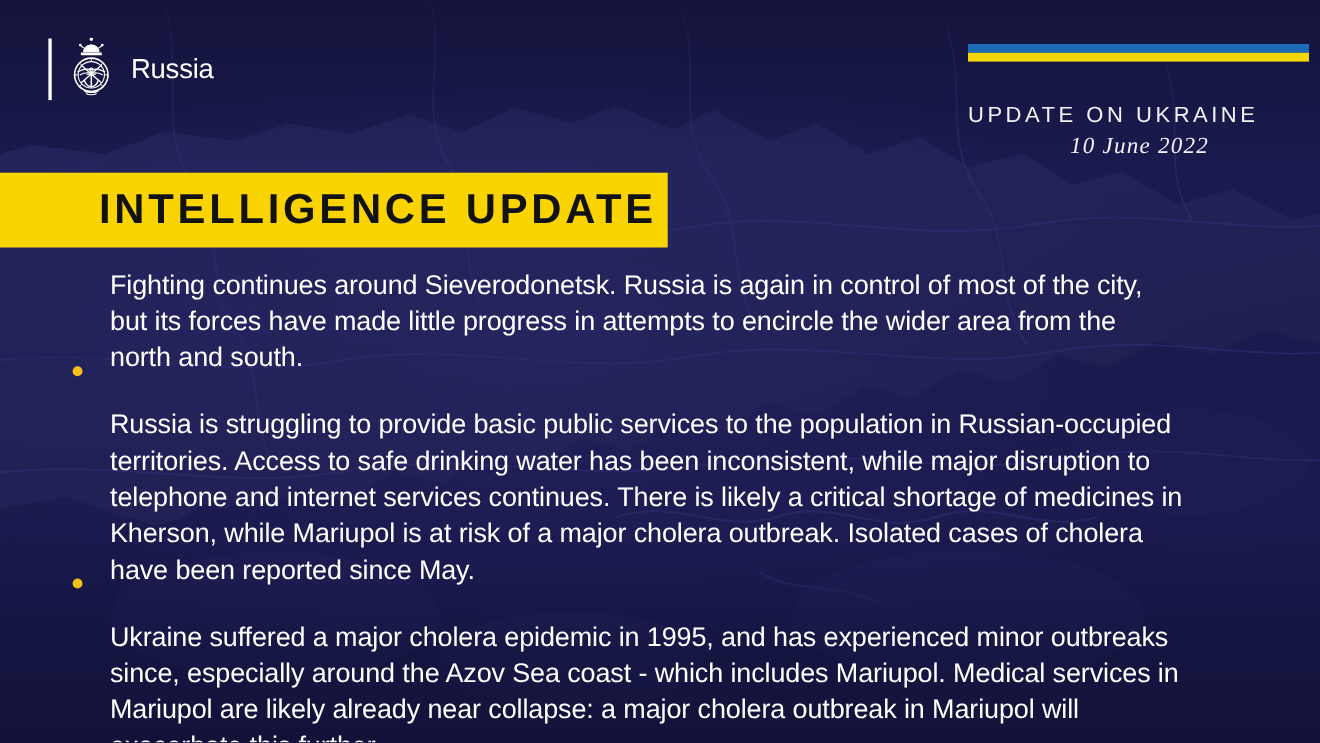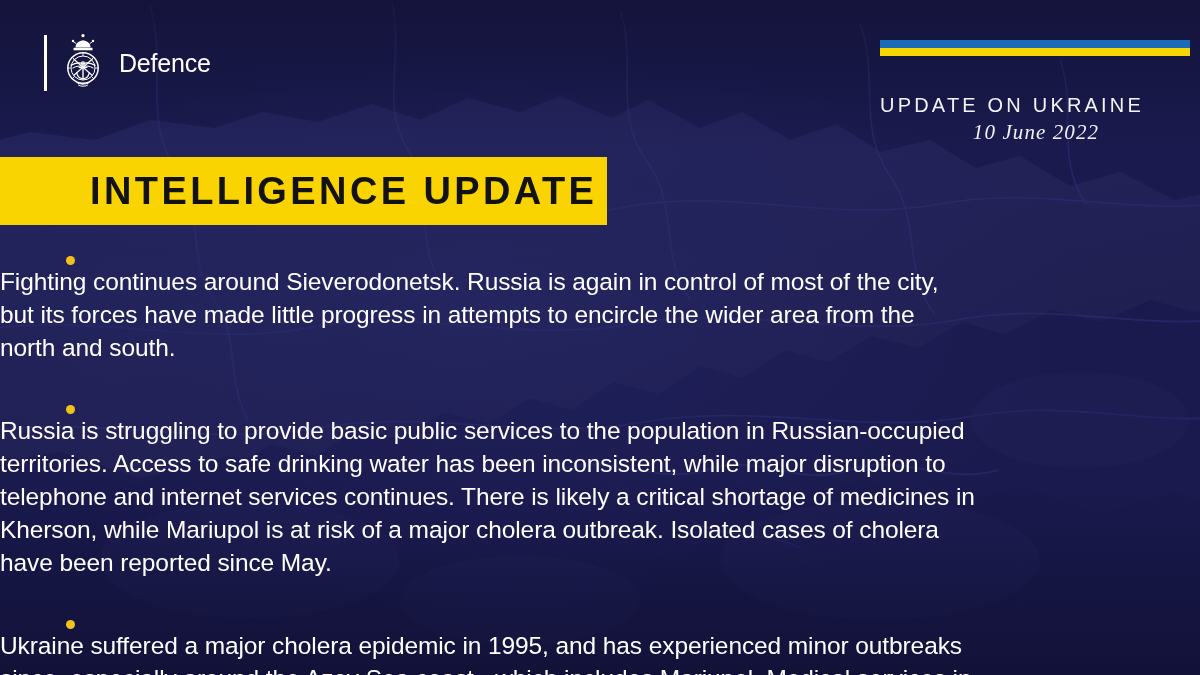--- a/index.html
+++ b/index.html
@@ -133,23 +133,22 @@
 
   
   .bullets {
     position: absolute;
     left: 0;
     top: 243px;
     right: 40px;
   }
   .bullet-row {
     display: flex;
-    align-items: flex-start;
+    align-items: flex-end;
     margin-bottom: 28px;
-    flex-direction: column;
   }
   .bullet-dot {
     flex: none;
     width: 9px;
     height: 9px;
     border-radius: 50%;
     background: #f2c21b;
     margin-left: 66px;
     margin-right: 25px;
     margin-top: 13px;
@@ -256,21 +255,21 @@
             <path d="M16.6 38.6 C17.6 42.8 20.2 44.6 23 44.6 C25.8 44.6 28.4 42.8 29.4 38.6" stroke-width="1.3"></path>
             <circle cx="23" cy="29.4" r="1.5" stroke-width="1.1"></circle>
 
             <path d="M16.5 48.4 C19 50.6 27 50.6 29.5 48.4" stroke-width="1.2"></path>
             <path d="M18.2 51.0 C20.4 52.6 25.6 52.6 27.8 51.0" stroke-width="1"></path>
           </g>
         </svg>
       </div>
 
       <div>
-        <div class="brand-text">Defence</div>
+        <div class="brand-text">Russia</div>
       </div>
     </div>
 
     <div class="ua-block">
       <div class="ua-flag">
         <div class="stripe-blue"></div>
         <div class="stripe-yellow"></div>
       </div>
       <div class="ua-title">UPDATE ON UKRAINE</div>
       <div class="ua-date">10 June 2022</div>

